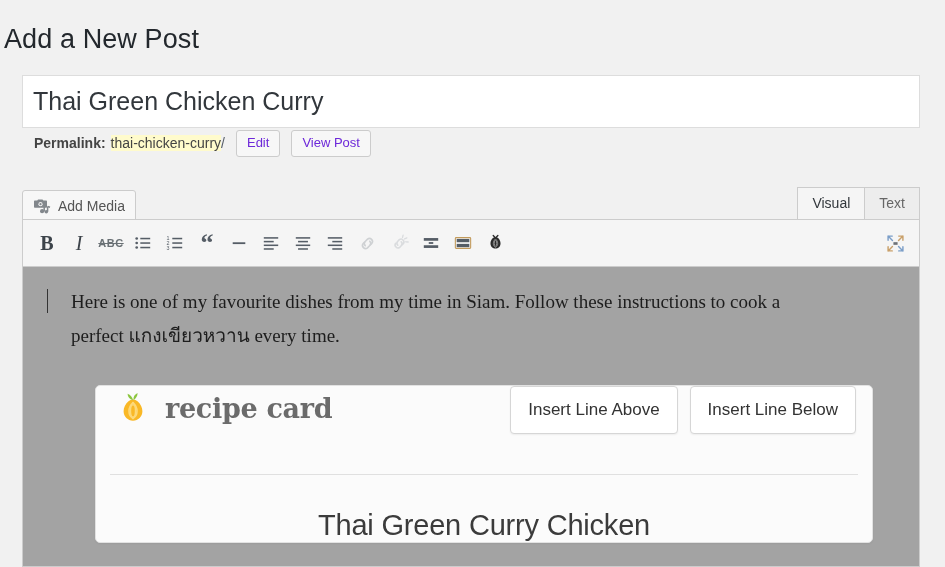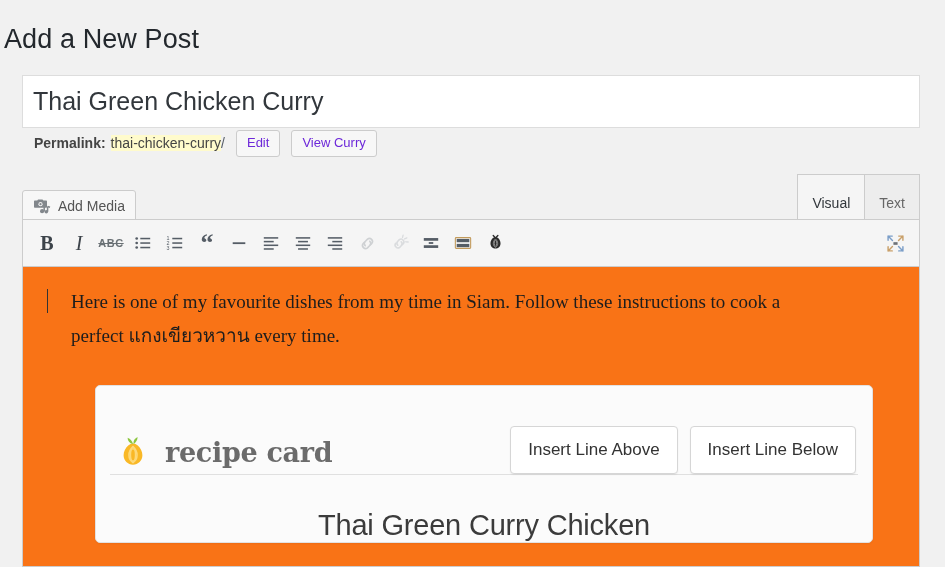--- a/index.html
+++ b/index.html
@@ -133,21 +133,21 @@
 
   .tabs {
     position: absolute;
     right: 0;
     bottom: -1px;
     display: flex;
     align-items: flex-end;
   }
   .tab {
     box-sizing: border-box;
-    padding: 20px 14px 8px;
+    padding: 7px 14px 8px;
     font-size: 14px;
     line-height: 16px;
     color: #666;
     border: 1px solid #ccc;
     background: #ededed;
     cursor: pointer;
     margin-left: 0;
   }
   .tab.active {
     background: #f5f5f5;
@@ -205,21 +205,21 @@
     font-weight: bold;
     font-size: 26px;
     line-height: 12px;
     color: #555d66;
   }
 
   
   .editor-body {
     box-sizing: border-box;
     height: 300px;
-    background: #f97316;
+    background: #a3a3a3;
     border: 1px solid #ccc;
     border-top: 0;
     padding: 18px 26px 4px 48px;
     overflow: hidden;
     position: relative;
   }
   .body-paragraph {
     font-family: "Liberation Serif", serif;
     font-size: 19px;
     line-height: 34px;
@@ -245,21 +245,21 @@
     box-sizing: border-box;
     background: #fbfbfb;
     border: 1px solid #e2e2e2;
     border-radius: 5px;
     box-shadow: 0 1px 2px rgba(0,0,0,0.05);
     padding: 0 14px;
   }
   .rc-header {
     height: 88px;
     display: flex;
-    align-items: flex-end;
+    align-items: flex-start;
     justify-content: space-between;
     border-bottom: 1px solid #e0e0e0;
     padding: 0 2px;
   }
   .rc-brand {
     display: flex;
     align-items: center;
     gap: 11px;
   }
   .rc-logo {
@@ -307,21 +307,21 @@
 
 <div class="title-wrap">
   <input class="title-input" type="text" value="Thai Green Chicken Curry" style="">
 </div>
 
 <div class="permalink-row">
   <span class="permalink-label">Permalink:</span>
   <span class="permalink-slug">thai-chicken-curry</span>
   <span class="permalink-tail">/</span>
   <button class="small-btn">Edit</button>
-  <button class="small-btn">View Curry</button>
+  <button class="small-btn">View Post</button>
 </div>
 
 <div class="editor-wrap">
 
   <div class="media-row">
     <button class="add-media-btn">
       <span class="media-icon">
         <svg viewBox="0 0 20 20" width="20" height="20" aria-hidden="true">
           <path d="M3 4.6h2.2l.9-1.2h4.4l.9 1.2H14c.6 0 1 .4 1 1v5.2c0 .6-.4 1-1 1H3c-.6 0-1-.4-1-1V5.6c0-.6.4-1 1-1z" fill="#82878c"></path>
           <circle cx="8.5" cy="8.2" r="2.1" fill="#f1f1f1"></circle>

